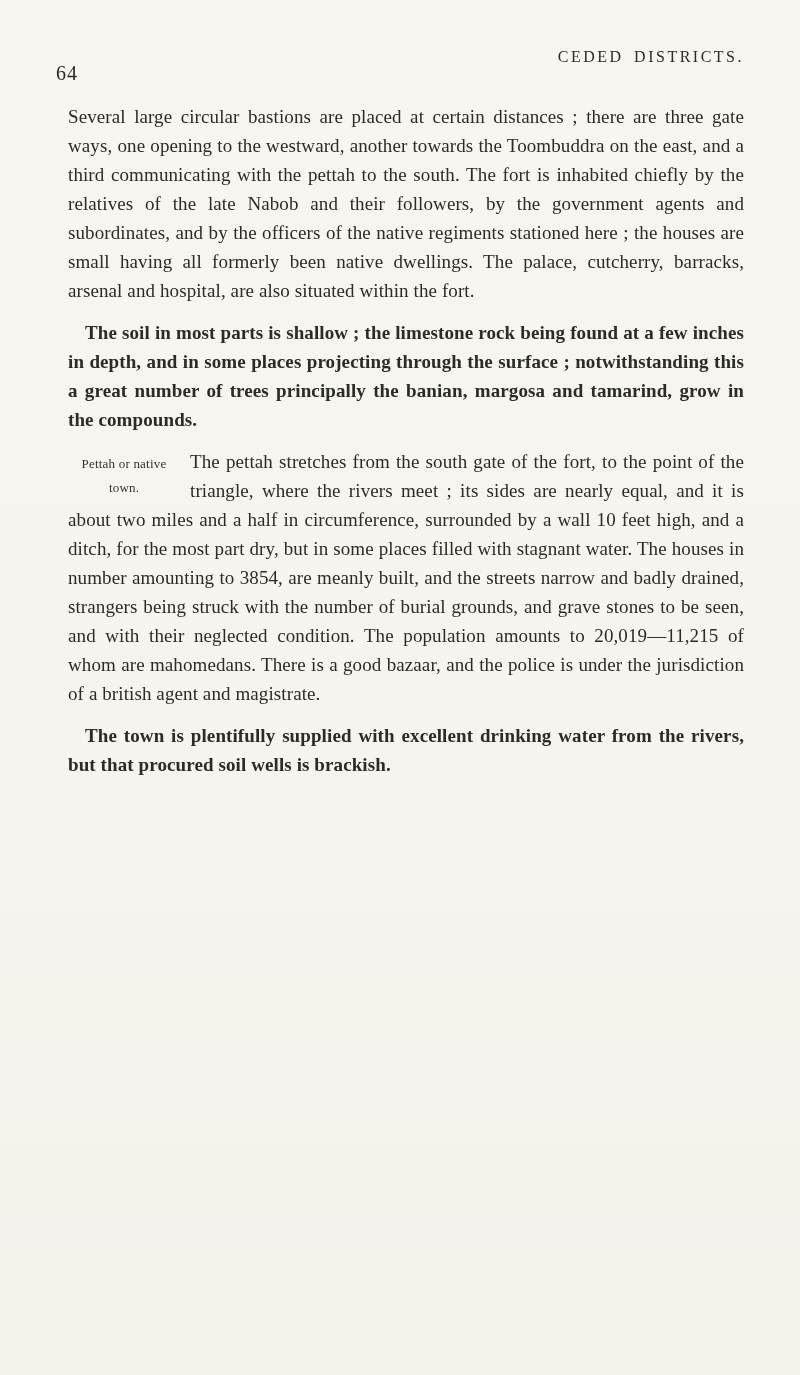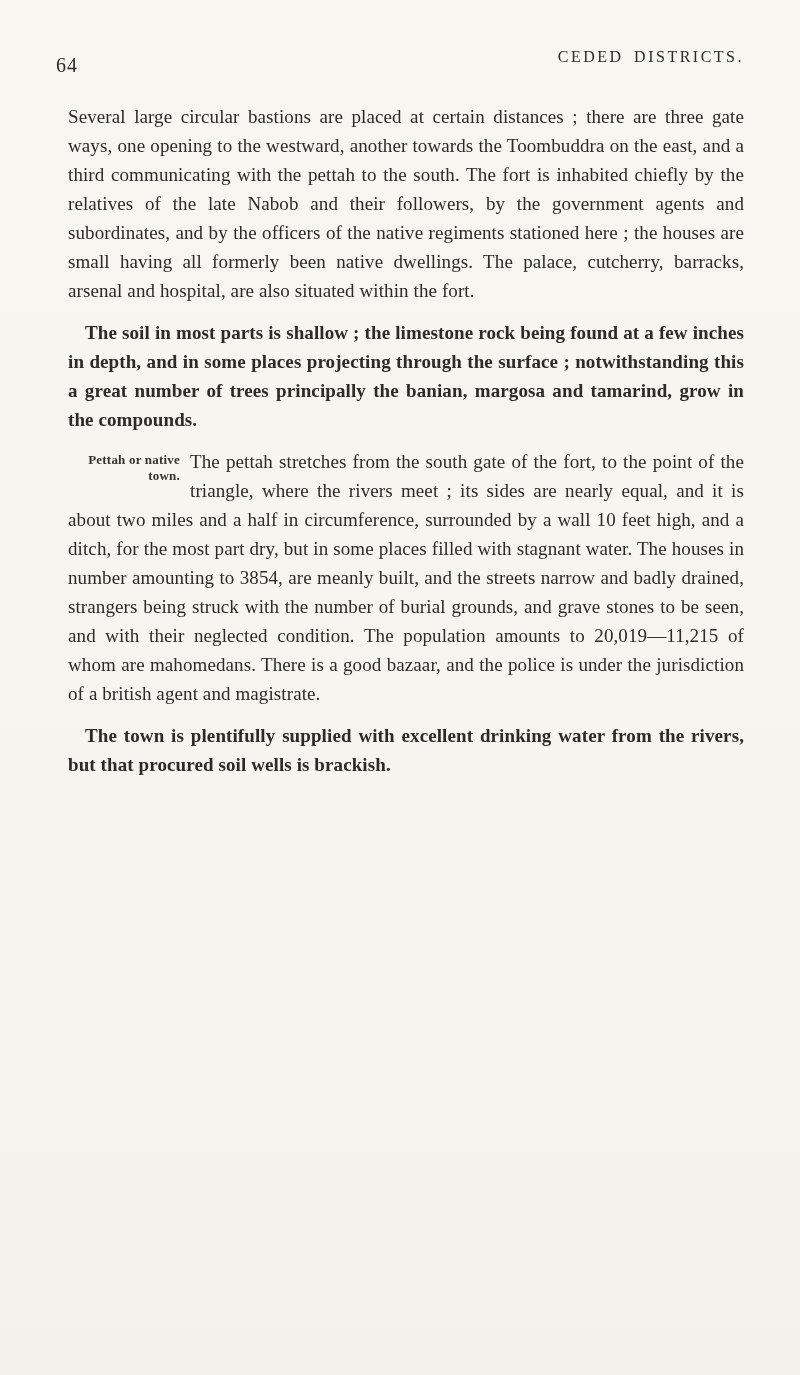--- a/index.html
+++ b/index.html
@@ -23,21 +23,21 @@
     background: linear-gradient(180deg, #f8f6f1 0%, #f6f4ee 60%, #f3f1ea 100%);
   }
   .running-head {
     position: relative;
     height: 34px;
     margin-bottom: 22px;
   }
   .page-number {
     position: absolute;
     left: 0;
-    top: 8px;
+    top: 16px;
     font-size: 20px;
     letter-spacing: 1px;
   }
   .running-title {
     position: absolute;
     left: 0;
     right: 0;
     top: 2px;
     text-align: right;
     font-size: 16px;
@@ -54,28 +54,27 @@
     margin: 0 0 13px 12px;
   }
   p.para.indent {
     text-indent: 17px;
     font-weight: bold;
   }
   .side-note {
     float: left;
     width: 112px;
     font-size: 13px;
-    line-height: 16px;
+    line-height: 24px;
     padding-top: 5px;
     margin-right: 10px;
-    text-align: right;
+    text-align: center;
     text-indent: 0;
     letter-spacing: 0.2px;
     color: #34332f;
-    font-weight: bold;
   }
 </style>
 </head>
 <body>
 
 <div class="page">
 
   <div class="running-head">
     <span class="page-number">64</span>
     <span class="running-title">CEDED DISTRICTS.</span>

